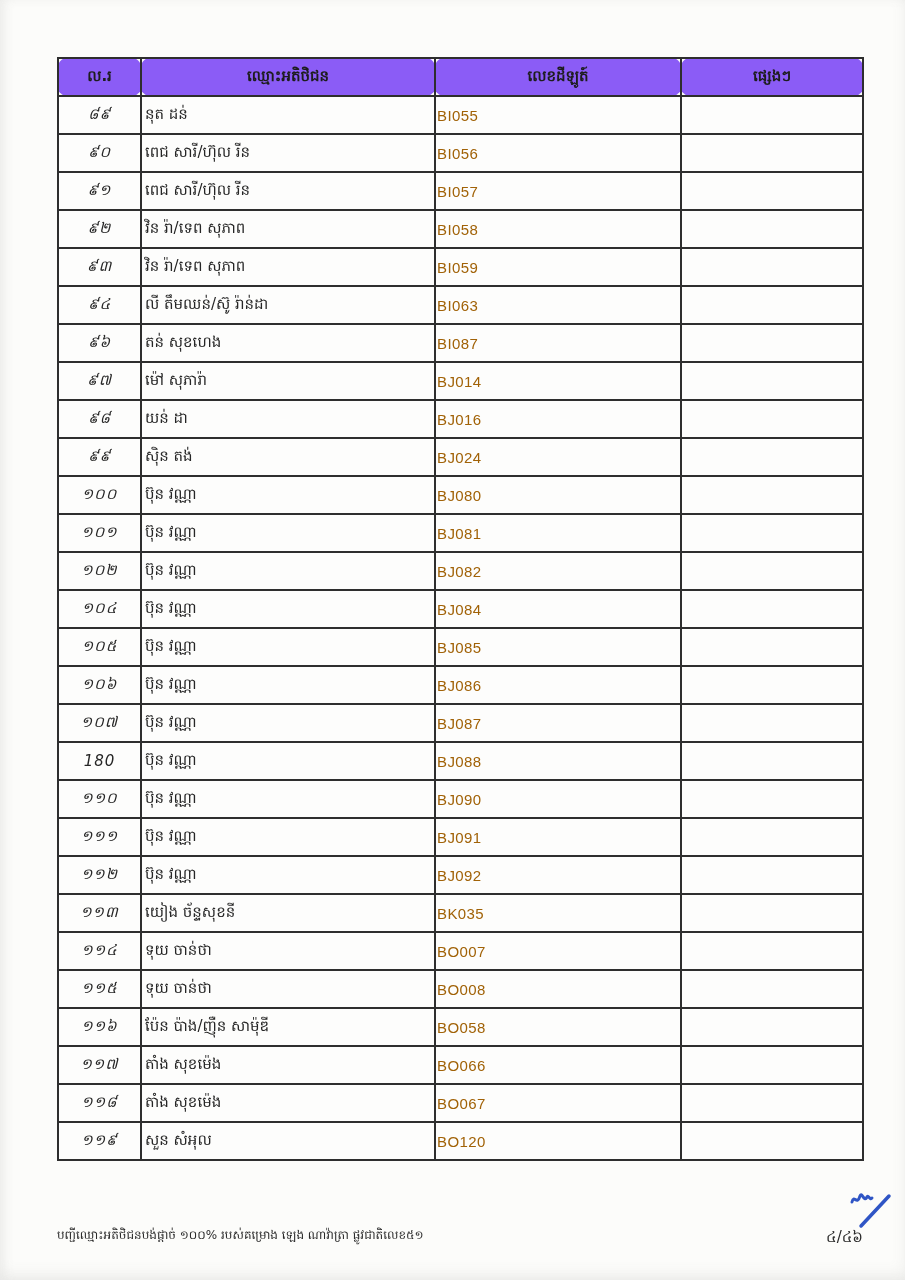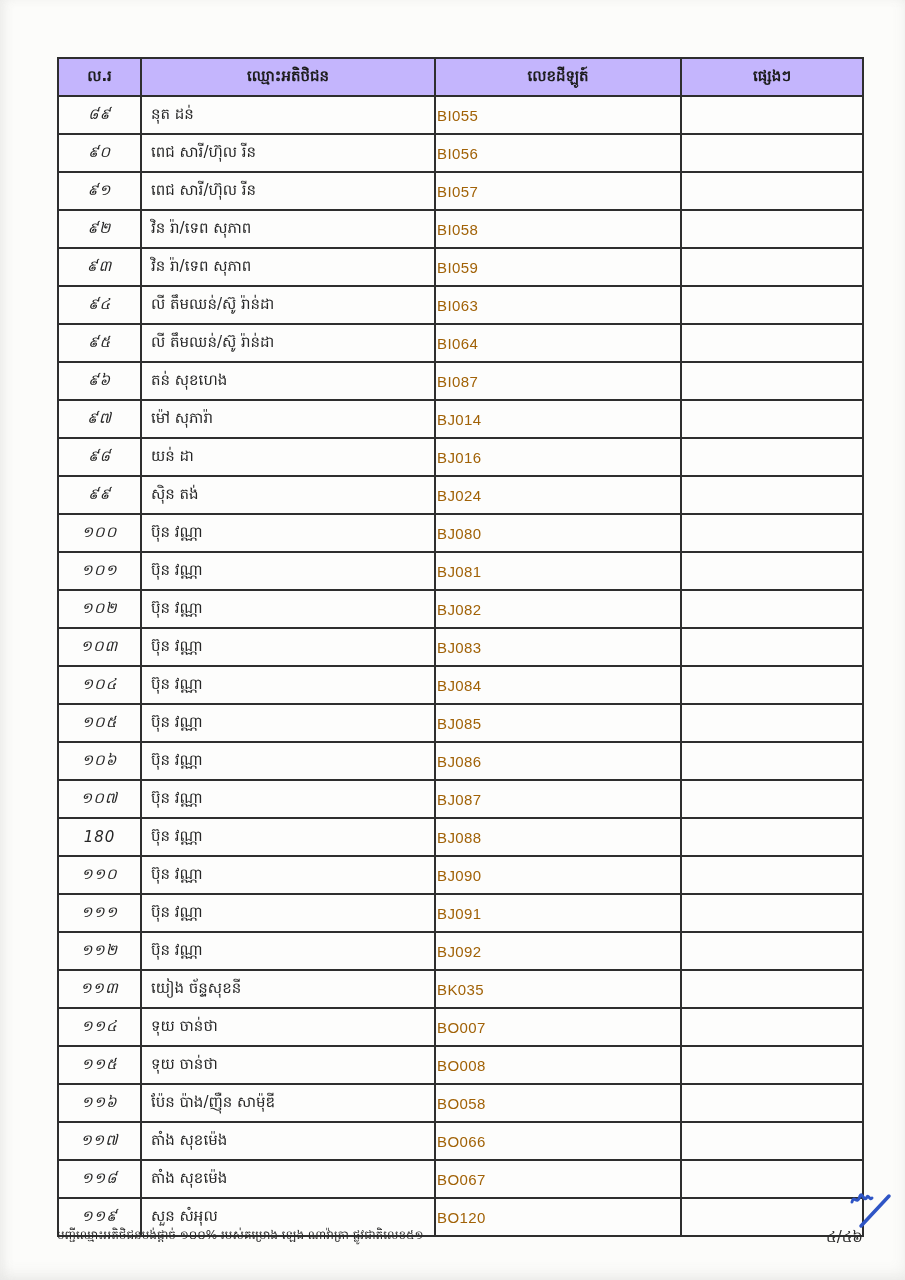--- a/index.html
+++ b/index.html
@@ -34,33 +34,34 @@
     table-layout: fixed;
   }
   .customer-table th,
   .customer-table td {
     border: 2px solid #2e2e2e;
     height: 34px;
     overflow: hidden;
     white-space: nowrap;
   }
   .customer-table th {
-    background: #c4b5fd;
+    background: #8b5cf6;
     font-weight: bold;
     font-size: 15px;
     color: #1d1d1d;
     text-align: center;
+    border-radius: 9px;
   }
   .customer-table td {
     background: #fdfdfc;
     font-size: 15px;
     color: #262626;
   }
   td.c-no { text-align: center; letter-spacing: 1px; font-style: italic; }
-  td.c-name { text-align: left; padding-left: 9px; }
+  td.c-name { text-align: left; padding-left: 3px; }
   td.c-lot {
     font-family: "Liberation Sans", sans-serif;
     font-size: 15px;
     letter-spacing: 0.4px;
     color: #a16207;
   }
   td.c-remark { background: #fdfdfc; }
   .footer-left {
     position: absolute;
     left: 57px;
@@ -134,26 +135,20 @@
           <td class="c-lot">BI059</td>
           <td class="c-remark"></td>
         </tr>
         <tr>
           <td class="c-no">៩៤</td>
           <td class="c-name">លី តឹមឈន់/ស៊ូ រ៉ាន់ដា</td>
           <td class="c-lot">BI063</td>
           <td class="c-remark"></td>
         </tr>
         <tr>
-          <td class="c-no">៩៥</td>
-          <td class="c-name">លី តឹមឈន់/ស៊ូ រ៉ាន់ដា</td>
-          <td class="c-lot">BI064</td>
-          <td class="c-remark"></td>
-        </tr>
-        <tr>
           <td class="c-no">៩៦</td>
           <td class="c-name">តន់ សុខហេង</td>
           <td class="c-lot">BI087</td>
           <td class="c-remark"></td>
         </tr>
         <tr>
           <td class="c-no">៩៧</td>
           <td class="c-name">ម៉ៅ សុភារ៉ា</td>
           <td class="c-lot">BJ014</td>
           <td class="c-remark"></td>
@@ -179,26 +174,20 @@
         <tr>
           <td class="c-no">១០១</td>
           <td class="c-name">ប៊ុន វណ្ណា</td>
           <td class="c-lot">BJ081</td>
           <td class="c-remark"></td>
         </tr>
         <tr>
           <td class="c-no">១០២</td>
           <td class="c-name">ប៊ុន វណ្ណា</td>
           <td class="c-lot">BJ082</td>
-          <td class="c-remark"></td>
-        </tr>
-        <tr>
-          <td class="c-no">១០៣</td>
-          <td class="c-name">ប៊ុន វណ្ណា</td>
-          <td class="c-lot">BJ083</td>
           <td class="c-remark"></td>
         </tr>
         <tr>
           <td class="c-no">១០៤</td>
           <td class="c-name">ប៊ុន វណ្ណា</td>
           <td class="c-lot">BJ084</td>
           <td class="c-remark"></td>
         </tr>
         <tr>
           <td class="c-no">១០៥</td>

